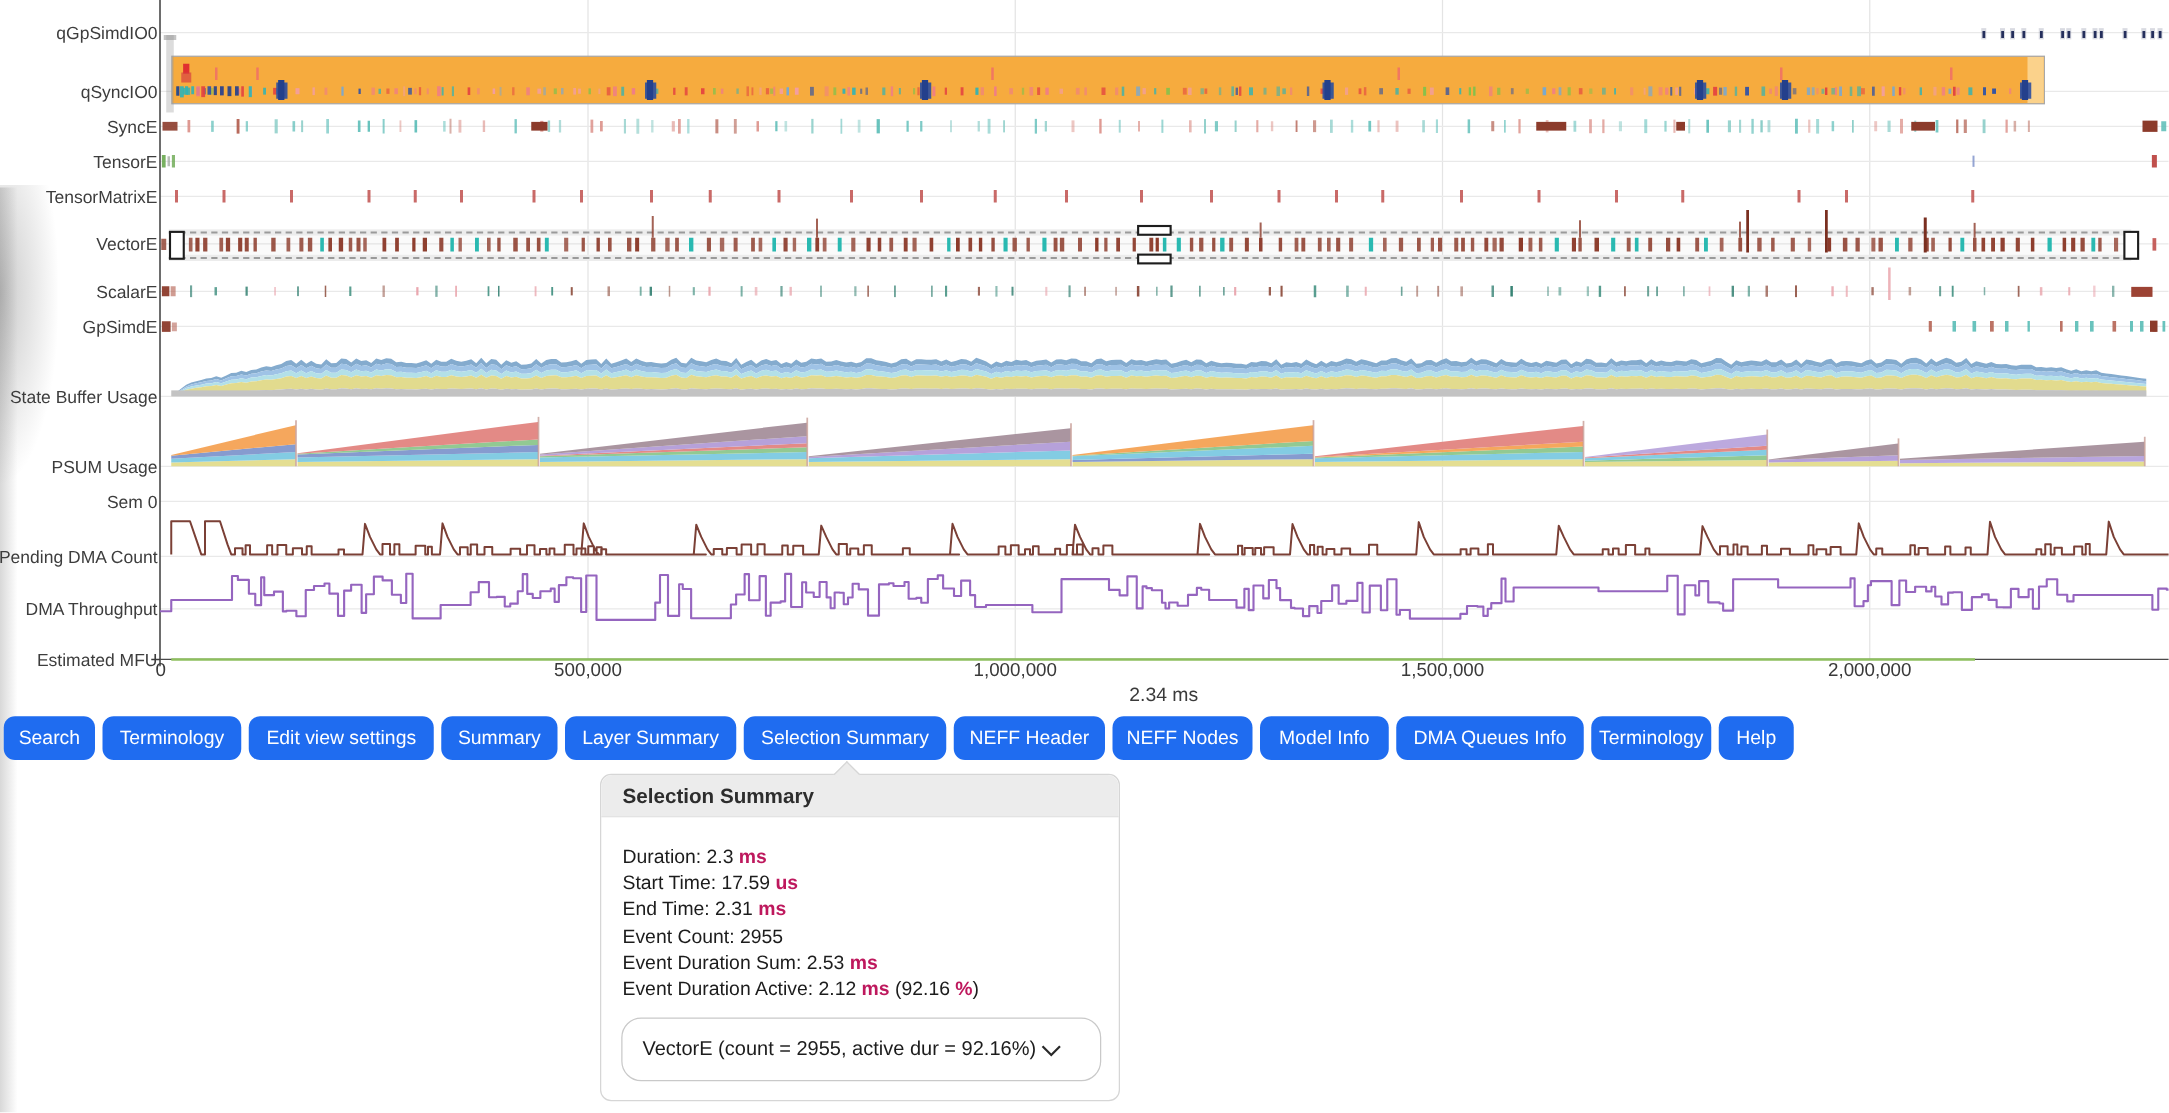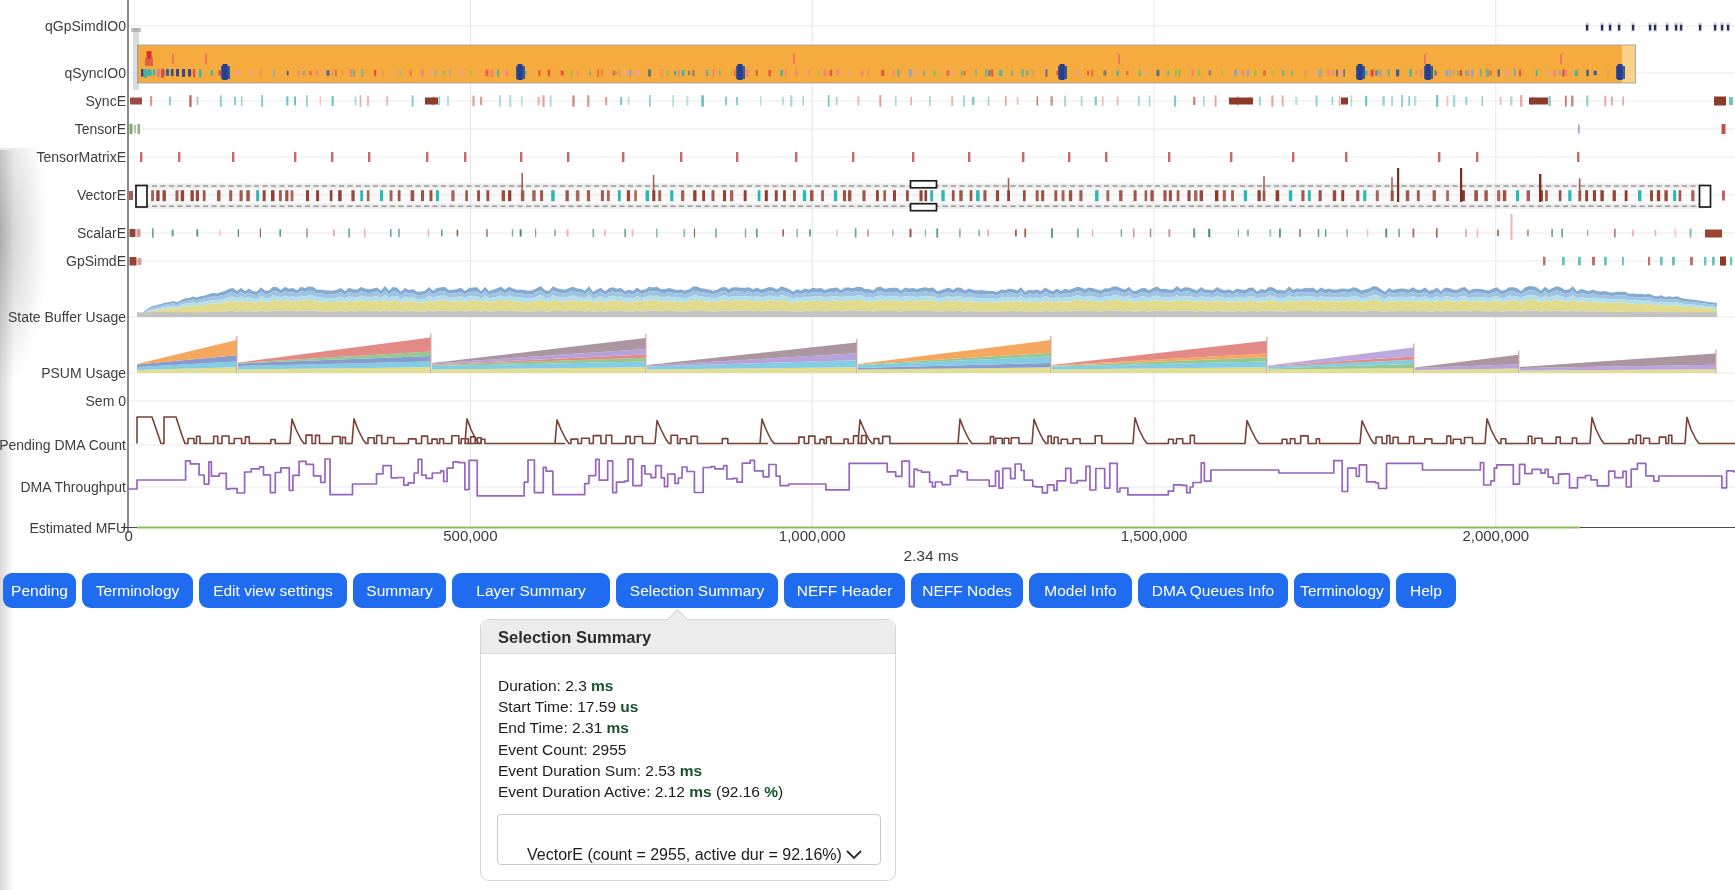--- a/index.html
+++ b/index.html
@@ -8,25 +8,25 @@
   display:flex; align-items:center; justify-content:center; white-space:nowrap; }
 #shade1 { position:absolute; left:0; top:150px; width:14px; height:740px;
   background:linear-gradient(to right, rgba(60,60,60,0.20), rgba(60,60,60,0)); }
 #shade2 { position:absolute; left:0; top:148px; width:46px; height:310px;
   background:radial-gradient(ellipse 56px 180px at 0% 28%, rgba(60,60,60,0.28), rgba(60,60,60,0) 85%); }
 #pop { position:absolute; left:480px; top:619px; width:416px; height:262px; background:#fff;
   border:1px solid #d6d6d6; border-radius:9px; }
 #pop .hdr { height:34px; background:#ececec; border-bottom:1px solid #dcdcdc; border-radius:9px 9px 0 0;
   font-size:16.5px; font-weight:700; color:#2d2d2d; line-height:34px; padding-left:17px; }
 #pop .body { padding:21px 17px 0 17px; font-size:15.5px; color:#1c1c1c; line-height:21.2px; }
-#pop b { color:#14532d;margin-top:48px; }
+#pop b { color:#be185d;margin-top:48px; }
 #notch { position:absolute; left:189px; top:-8px; width:15px; height:15px; background:#ececec;
   transform:rotate(45deg); border-left:1px solid #d6d6d6; border-top:1px solid #d6d6d6; }
 #sel { position:absolute; left:16px; top:194px; width:384px; height:51px; border:1px solid #c9c9c9;
-  border-radius:4px; display:flex; align-items:flex-end; padding-left:29px; font-size:16px; color:#1c1c1c; }
+  border-radius:16px; display:flex; align-items:center; padding-left:16px; font-size:16px; color:#1c1c1c; }
 </style></head><body>
 <svg id="chart" width="1735" height="566">
 <line x1="470.4" y1="0" x2="470.4" y2="527" stroke="#e4e4e4" stroke-width="1"></line>
 <line x1="812.2" y1="0" x2="812.2" y2="527" stroke="#e4e4e4" stroke-width="1"></line>
 <line x1="1154" y1="0" x2="1154" y2="527" stroke="#e4e4e4" stroke-width="1"></line>
 <line x1="1495.8" y1="0" x2="1495.8" y2="527" stroke="#e4e4e4" stroke-width="1"></line>
 <line x1="128" y1="26" x2="1735" y2="26" stroke="#e9e9e9" stroke-width="1"></line>
 <line x1="128" y1="73" x2="1735" y2="73" stroke="#e9e9e9" stroke-width="1"></line>
 <line x1="128" y1="101" x2="1735" y2="101" stroke="#e9e9e9" stroke-width="1"></line>
 <line x1="128" y1="129" x2="1735" y2="129" stroke="#e9e9e9" stroke-width="1"></line>
@@ -785,25 +785,25 @@
 <text x="128.6" y="541" font-size="15" text-anchor="middle" fill="#3a3a3a">0</text>
 <text x="470.4" y="541" font-size="15" text-anchor="middle" fill="#3a3a3a">500,000</text>
 <text x="812.2" y="541" font-size="15" text-anchor="middle" fill="#3a3a3a">1,000,000</text>
 <text x="1154" y="541" font-size="15" text-anchor="middle" fill="#3a3a3a">1,500,000</text>
 <text x="1495.8" y="541" font-size="15" text-anchor="middle" fill="#3a3a3a">2,000,000</text>
 <text x="931" y="561" font-size="15.5" text-anchor="middle" fill="#3a3a3a">2.34 ms</text>
 </svg>
 <div id="shade2"></div>
 <div id="shade1"></div>
 <div id="btns">
-    <div class="btn" style="width:73px">Pending</div>
+    <div class="btn" style="width:73px">Search</div>
     <div class="btn" style="width:111px">Terminology</div>
     <div class="btn" style="width:148px">Edit view settings</div>
     <div class="btn" style="width:93px">Summary</div>
-    <div class="btn" style="width:158px">Layer Summary</div>
+    <div class="btn" style="width:137px">Layer Summary</div>
     <div class="btn" style="width:162px">Selection Summary</div>
     <div class="btn" style="width:121px">NEFF Header</div>
     <div class="btn" style="width:112px">NEFF Nodes</div>
     <div class="btn" style="width:103px">Model Info</div>
     <div class="btn" style="width:150px">DMA Queues Info</div>
     <div class="btn" style="width:96px">Terminology</div>
     <div class="btn" style="width:60px">Help</div>
   </div>
 <div id="pop">
   <div id="notch"></div>

